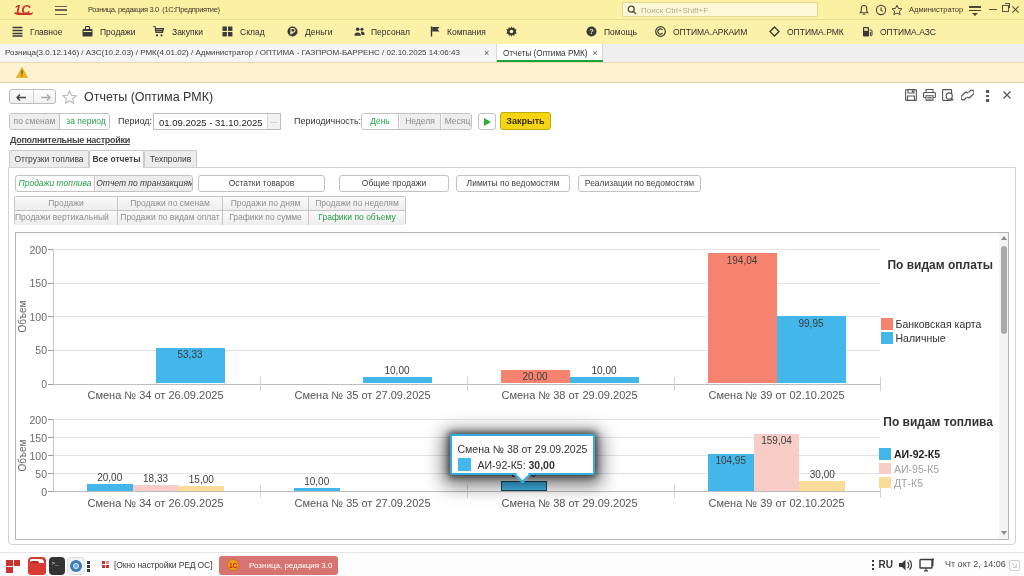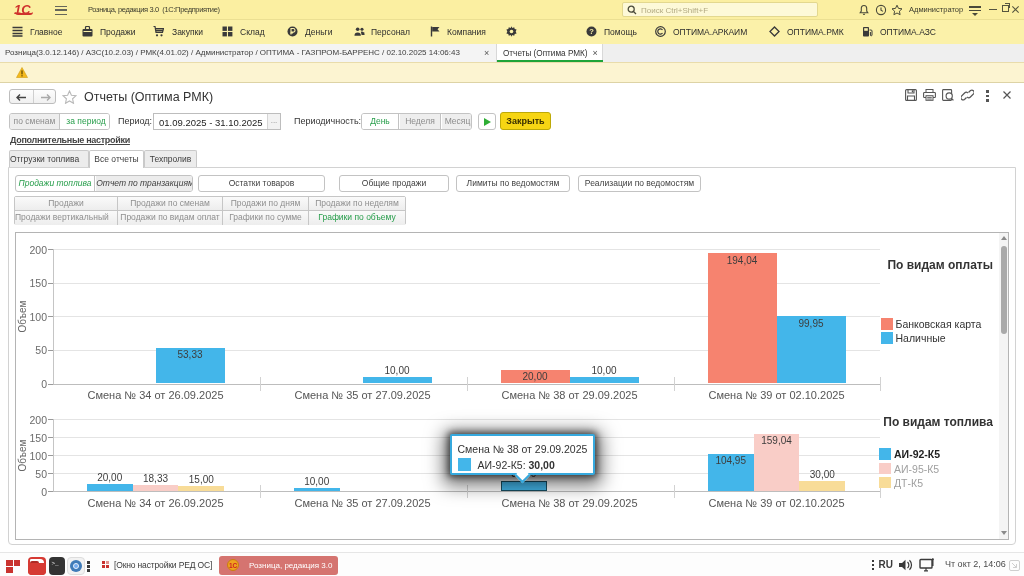--- a/index.html
+++ b/index.html
@@ -213,22 +213,22 @@
   <span class="abs" style="left:80px;top:0;width:31px;height:17px;background:#eeeeee;font-size:8.5px;color:#8c8c8c;text-align:center;line-height:15px;">Месяц</span>
 </div>
 <div class="abs" style="left:478px;top:112.5px;width:18px;height:17px;border:1px solid #c3c3c3;border-radius:3px;background:#fff;">
   <span class="abs" style="left:5px;top:4px;width:0;height:0;border-top:4px solid transparent;border-bottom:4px solid transparent;border-left:7px solid #2eae35;"></span>
 </div>
 <div class="abs" style="left:500px;top:111.5px;width:51px;height:18px;border:1px solid #bda908;border-radius:3px;background:#f6d513;font-size:9px;font-weight:bold;color:#3a3000;text-align:center;line-height:17px;">Закрыть</div>
 
 <span class="abs" style="left:10px;top:135px;font-size:9px;font-weight:bold;color:#444;text-decoration:underline;letter-spacing:-0.3px;">Дополнительные настройки</span>
 
 <div class="abs" style="left:8px;top:166.5px;width:1008px;height:378px;border:1px solid #d2d2d2;border-radius:0 0 4px 4px;background:#fff;"></div>
-<div class="abs" style="left:9px;top:150px;width:80px;height:17px;background:#ececec;border:1px solid #c9c9c9;border-bottom:none;border-radius:2px 2px 0 0;font-size:8.5px;color:#3d3d3d;text-align:left;line-height:17px;">Отгрузки топлива</div>
-<div class="abs" style="left:89px;top:150px;width:55px;height:18px;background:#fff;border:1px solid #c9c9c9;border-bottom:none;border-radius:2px 2px 0 0;font-size:8.5px;color:#3d3d3d;text-align:center;line-height:17px;">Все отчеты</div>
+<div class="abs" style="left:9px;top:150px;width:80px;height:17px;background:#ececec;border:1px solid #c9c9c9;border-bottom:none;border-radius:2px 2px 0 0;font-size:8.5px;color:#3d3d3d;text-align:center;line-height:17px;">Отгрузки топлива</div>
+<div class="abs" style="left:89px;top:150px;width:55px;height:18px;background:#fff;border:1px solid #c9c9c9;border-bottom:none;border-radius:2px 2px 0 0;font-size:8.5px;color:#3d3d3d;text-align:center;line-height:17px;font-weight:bold;">Все отчеты</div>
 <div class="abs" style="left:144px;top:150px;width:53px;height:17px;background:#ececec;border:1px solid #c9c9c9;border-bottom:none;border-radius:2px 2px 0 0;font-size:8.5px;color:#3d3d3d;text-align:center;line-height:17px;">Техпролив</div>
 
 <div class="abs" style="left:15px;top:174.5px;width:178px;height:17px;border:1px solid #c2c2c2;border-radius:3px;overflow:hidden;background:#fff;font-style:italic;">
   <span class="abs" style="left:0;top:0;width:79px;height:17px;font-size:8.5px;color:#279e4b;text-align:center;line-height:15px;border-right:1px solid #c2c2c2;">Продажи топлива</span>
   <span class="abs" style="left:80px;top:0;width:98px;height:17px;background:#ececec;font-size:8.5px;color:#3f3f3f;text-align:center;line-height:15px;">Отчет по транзакциям</span>
 </div>
 <div class="btn" style="left:198px;top:174.5px;width:127px;height:17px;line-height:15px;">Остатки товаров</div>
 <div class="btn" style="left:339px;top:174.5px;width:110px;height:17px;line-height:15px;">Общие продажи</div>
 <div class="btn" style="left:456px;top:174.5px;width:114px;height:17px;line-height:15px;">Лимиты по ведомостям</div>
 <div class="btn" style="left:578px;top:174.5px;width:123px;height:17px;line-height:15px;">Реализации по ведомостям</div>

